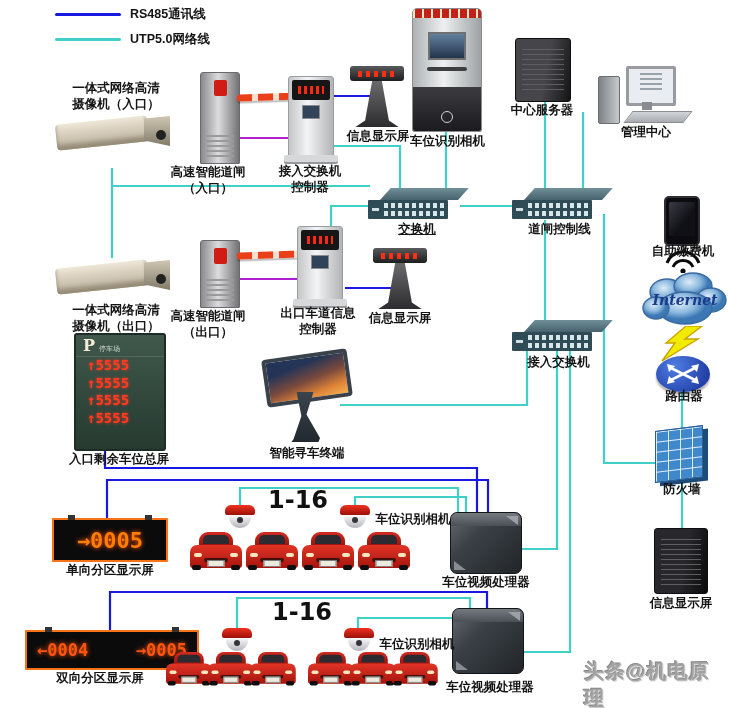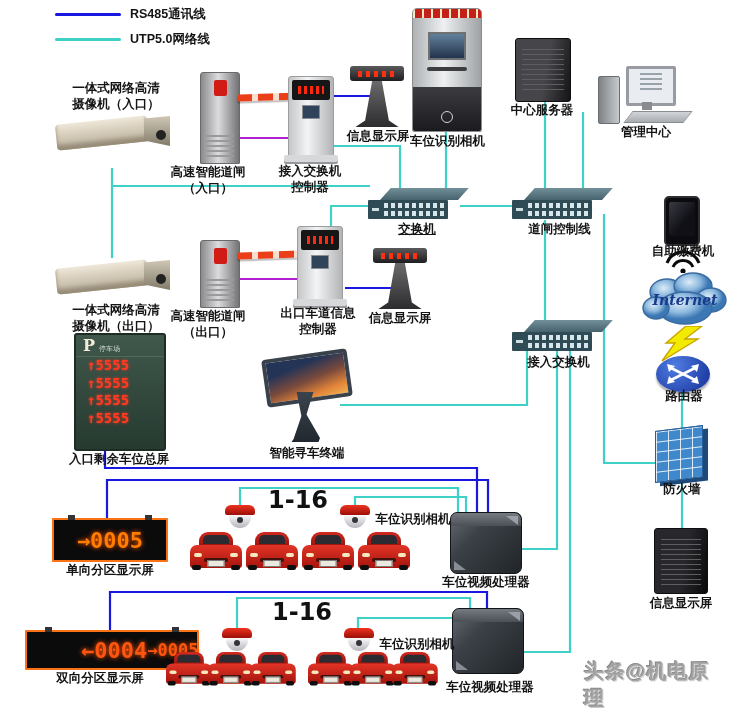--- a/index.html
+++ b/index.html
@@ -437,21 +437,21 @@
   <div class="dev proc" style="left:450px;top:512px;">
     <div class="ptop"></div>
     <div class="pcorn1"></div>
     <div class="pcorn2"></div>
   </div>
   <div class="lbl" style="left:428px;top:574px;width:116px;">车位视频处理器</div>
 
   <div class="led" style="left:25px;top:630px;width:150px;height:36px;justify-content:space-between;padding:0 10px;">
     <div class="tab" style="left:18px;"></div>
     <div class="tab" style="right:18px;"></div>
-    <span class="ledtxt" style="font-size:22px;color:#ff5510;margin-left:44px;">←0004</span>
+    <span class="ledtxt" style="font-size:17px;color:#ff5510;">←0004</span>
     <span class="ledtxt" style="font-size:17px;color:#ff5510;">→0005</span>
   </div>
   <div class="lbl" style="left:42px;top:670px;width:116px;">双向分区显示屏</div>
 
   <div class="range" style="left:272px;top:598px;">1-16</div>
 
   <div class="dev dome" style="left:222px;top:628px;">
     <div class="dcap"></div>
     <div class="dball">
         <div class="deye"></div>

